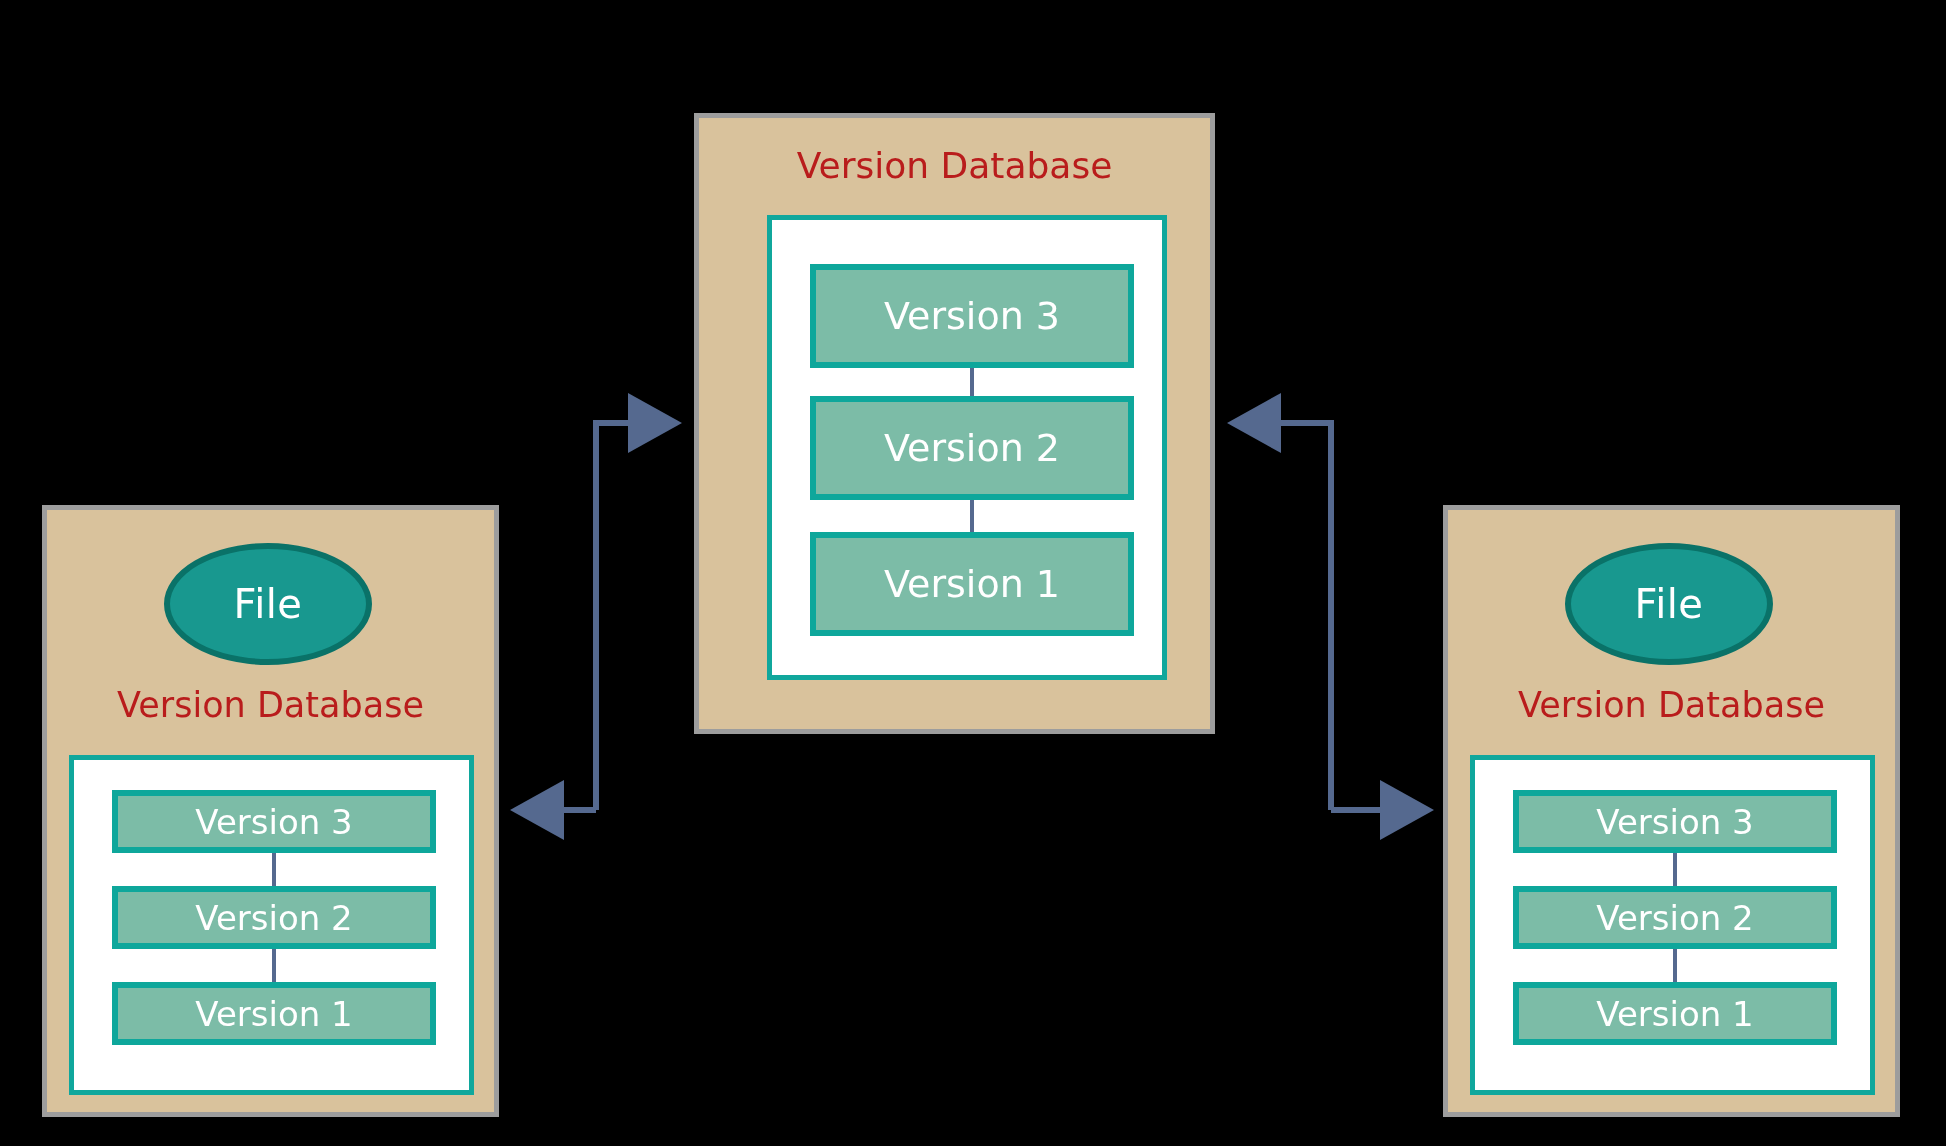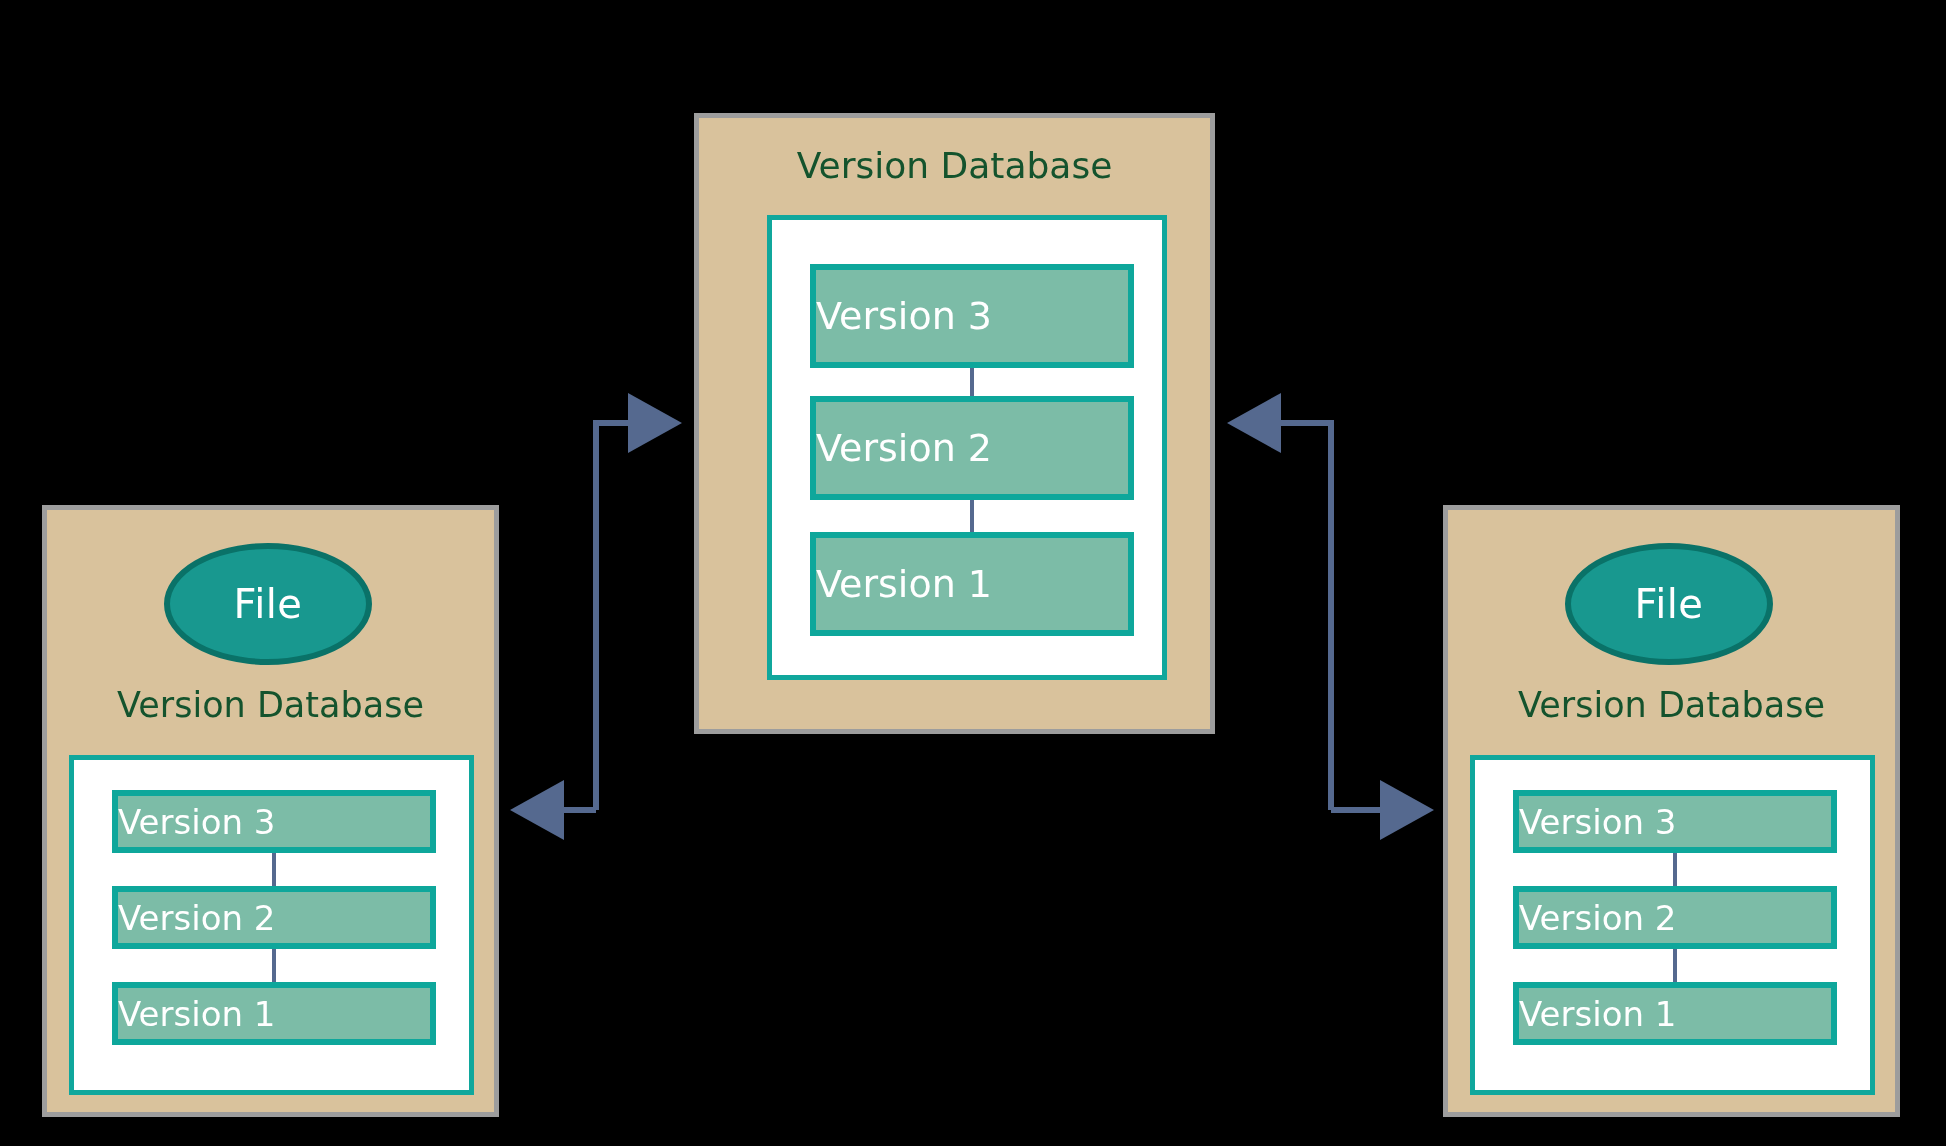--- a/index.html
+++ b/index.html
@@ -68,21 +68,21 @@
   }
   .panel-left .file-ellipse  { left: 117px; top: 33px; }
   .panel-right .file-ellipse { left: 117px; top: 33px; }
 
   
   .panel-caption {
     position: absolute;
     left: 0;
     width: 100%;
     text-align: center;
-    color: #14532d;
+    color: #b91c1c;
     font-size: 35px;
     white-space: nowrap;
   }
   .panel-left  .panel-caption,
   .panel-right .panel-caption { top: 175px; }
   .panel-center .panel-caption { top: 27px; font-size: 36px; }
 
   
   .db-frame {
     position: absolute;
@@ -111,20 +111,21 @@
     width: 100%;
     height: 100%;
   }
   .version-box {
     position: absolute;
     background: #7cbca7;
     border: 6px solid #0ea79b;
     box-sizing: border-box;
     display: flex;
     align-items: center;
+    justify-content: center;
     color: #ffffff;
     white-space: nowrap;
   }
   .connector {
     position: absolute;
     width: 4px;
     background: #55698f;
   }
 
   

